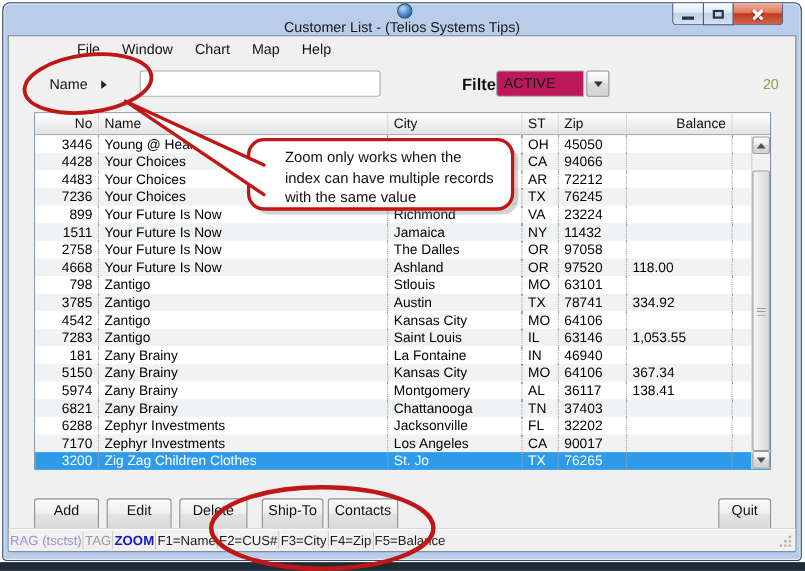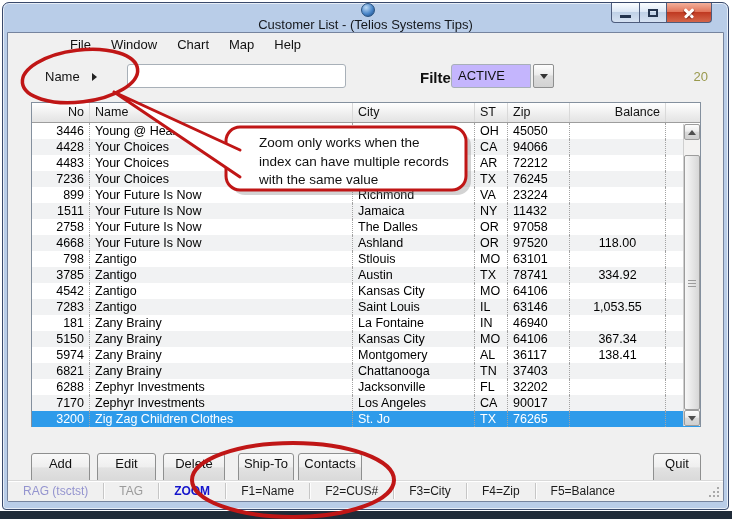--- a/index.html
+++ b/index.html
@@ -41,21 +41,21 @@
 
   .menubar { position:absolute; left:0; top:0; right:0; height:23px; display:flex; align-items:center; padding-left:4px;margin-left:48px; }
   .menu-item { font-size:13px; color:#111; padding:3px 10px; }
 
   
   .index-label { position:absolute; left:37px; top:36px; font-size:13px; color:#111; display:flex; align-items:center; }
   .index-arrow { width:0; height:0; border-left:5px solid #222; border-top:4px solid transparent; border-bottom:4px solid transparent; margin-left:12px; }
   .search-box { position:absolute; left:119px; top:31px; width:219px; height:24px; background:#fff;
     border:1px solid #a8b0b8; border-radius:3px; font:13px "Liberation Sans",sans-serif; padding:0 5px; outline:none; }
   .filter-label { position:absolute; left:412px; top:36px; font-size:15px; color:#111;font-weight:bold; }
-  .combo-field { position:absolute; left:443px; top:31px; width:80px; height:24px; background:#c4b5fd;
+  .combo-field { position:absolute; left:443px; top:31px; width:80px; height:24px; background:#be185d;
     border:1px solid #a8b0b8; border-radius:3px 0 0 3px; font-size:13px; color:#111; line-height:22px; padding-left:6px; }
   .combo-btn { position:absolute; left:525px; top:31px; width:21px; height:24px;
     background:linear-gradient(#fdfdfd,#ececec 45%,#dcdcdc 50%,#d2d2d2); border:1px solid #8e8f8f; border-radius:2px;
     display:flex; align-items:center; justify-content:center; }
   .combo-arrow { width:0; height:0; border-top:5px solid #333; border-left:4px solid transparent; border-right:4px solid transparent; margin-top:1px; }
   .record-count { position:absolute; left:640px; top:36px; width:60px; text-align:right; font-size:13px; color:var(--count,#99994d); }
 
   
   .table { position:absolute; left:23px; top:69px; width:670px; height:325px; background:#fff;
     border:1px solid #84909e; }
@@ -65,21 +65,21 @@
   .row { display:flex; height:16px; background:#fff; }
   .row.alt { background:#f1f2f3; }
   .row.selected { background:var(--sel,#2e9bea); color:#fff; }
   .cell { font-size:12.5px; line-height:16px; padding:0 5px; white-space:nowrap; overflow:hidden;
     border-right:1px dotted #a3a3a3; }
   .col-no  { width:58px; text-align:right; }
   .col-name{ width:263px; }
   .col-city{ width:122px; }
   .col-st  { width:33px; }
   .col-zip { width:62px; }
-  .col-bal { width:96px; text-align:center; }
+  .col-bal { width:96px; text-align:left; }
   .col-fill{ flex:1; border-right:none; }
   .thead .col-no { text-align:right; } .thead .col-bal { text-align:right; }
 
   
   .vscroll { position:absolute; top:21px; right:0; width:17px; bottom:0; background:#f3f2f1; border-left:1px solid #cfcfcf; }
   .sb-btn { position:absolute; left:0; width:16px; height:16px;
     background:linear-gradient(#fdfdfd,#ececec 45%,#dadada 50%,#d0d0d0); border:1px solid #9c9c9c; border-radius:2px;
     display:flex; align-items:center; justify-content:center; }
   .sb-up { top:0; } .sb-down { bottom:0; }
   .tri-up { width:0; height:0; border-bottom:5px solid #4f4f4f; border-left:4px solid transparent; border-right:4px solid transparent; }
@@ -91,21 +91,21 @@
 
   
   .pbtn { position:absolute; top:420px; height:30px; font-size:13px; color:#111; text-align:center; line-height:20px;
     background:linear-gradient(#f9f9f9,#efefef 45%,#e2e2e2 50%,#d8d8d8); border:1px solid #8e8f8f; border-radius:3px; }
   .b-add { left:23px; width:59px; } .b-edit { left:89px; width:59px; } .b-del { left:155px; width:62px; }
   .b-ship { left:230px; width:56px; } .b-cont { left:290px; width:64px; } .b-quit { left:645px; width:48px; }
 
   
   .statusbar { position:absolute; left:0; right:0; bottom:0; height:21px; background:#f0f0f0;
     border-top:1px solid #d9d9d9; box-shadow:inset 0 1px 0 #fff; display:flex; align-items:center; }
-  .sb-item { font-size:12px; padding:0 15px; white-space:nowrap; color:#1c1c1c; }
+  .sb-item { font-size:12px; padding:0 1px; white-space:nowrap; color:#1c1c1c; }
   .sb-rag { color:var(--rag,#9494cf); }
   .sb-tag { color:var(--tag,#9b9b9b); }
   .sb-zoom { color:var(--zoom,#1414cc); font-weight:bold; }
   .sb-sep { width:1px; align-self:stretch; margin:2px 0; background:#c6c6c6; box-shadow:1px 0 0 #fdfdfd; }
   .grip { position:absolute; right:4px; bottom:4px; width:2px; height:2px; background:#a9a9a9;
     box-shadow:-4px 0 0 #a9a9a9,-8px 0 0 #a9a9a9,0 -4px 0 #a9a9a9,-4px -4px 0 #a9a9a9,0 -8px 0 #a9a9a9; }
 
   
   .overlay { position:absolute; left:0; top:0; width:732px; height:519px; pointer-events:none; z-index:50; }
   .callout-text { position:absolute; left:259px; top:134px; width:192px; font-size:13.5px; line-height:18.5px; color:#111; z-index:60; pointer-events:none; }

